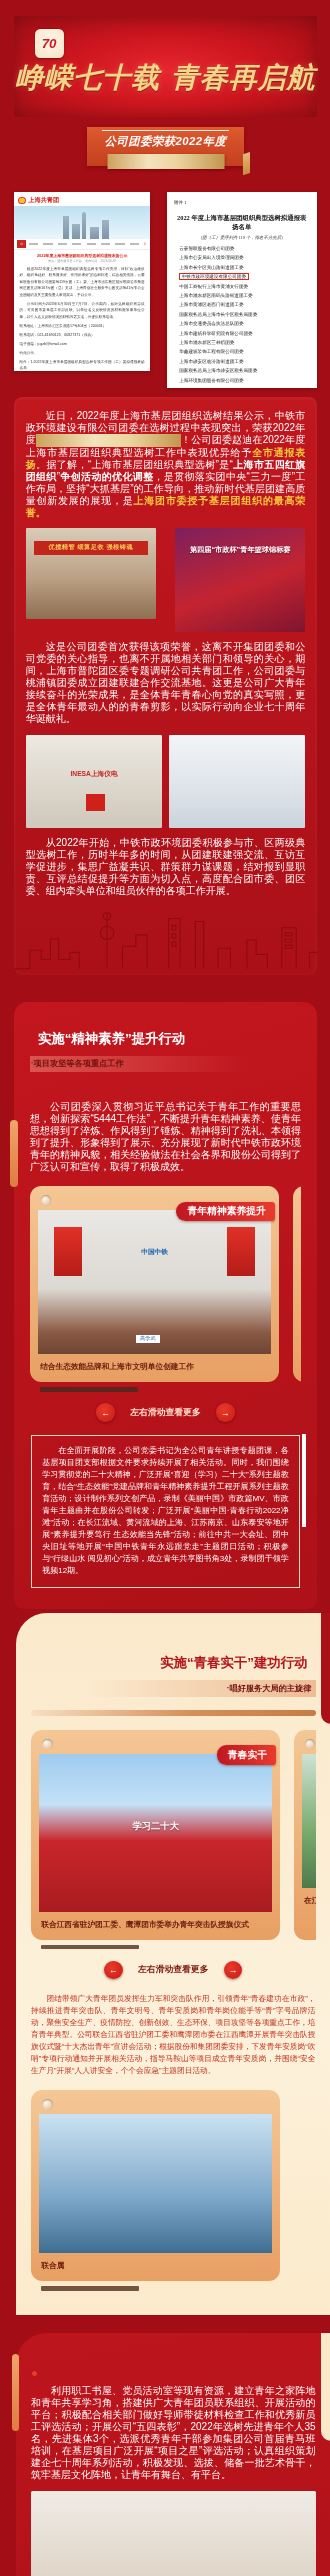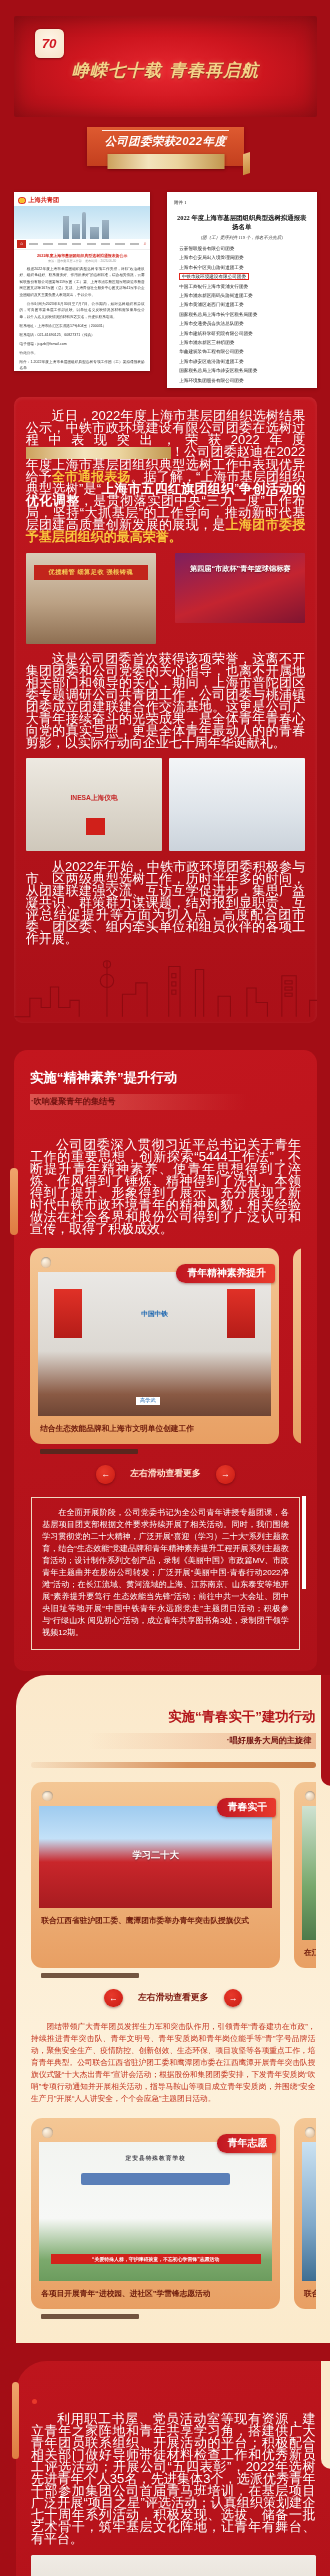--- a/index.html
+++ b/index.html
@@ -4,21 +4,21 @@
 <style>
   html,body{margin:0;padding:0;}
   body{width:331px;background:#A30D15;font-family:"Liberation Sans",sans-serif;-webkit-font-smoothing:antialiased;}
   .page{width:331px;overflow:hidden;position:relative;}
 
   
   .banner{margin:15.5px 14px 0;height:101px;border-radius:2.1px;position:relative;
     background:radial-gradient(ellipse at 50% 55%,#E62730 0%,#CE161F 45%,#B01018 80%,#A50E16 100%);
     box-shadow:inset 0 0 20.6px rgba(0,0,0,.25);}
   .banner-title{position:absolute;left:0;right:0;top:43px;text-align:center;
-    font-family:"DejaVu Serif",serif;font-style:italic;font-weight:bold;font-size:17px;letter-spacing:1px;
+    font-family:"DejaVu Serif",serif;font-style:italic;font-weight:bold;font-size:28px;letter-spacing:1px;
     color:#F3D489;text-shadow:0 1px 1px rgba(90,20,0,.55),0 0 6.2px rgba(255,220,140,.25);}
   .logo70{position:absolute;left:20.6px;top:13.4px;width:29px;height:29px;border-radius:5.2px;
     background:radial-gradient(circle at 50% 40%,#FFF6E8,#F6E3C8);display:flex;align-items:center;justify-content:center;
     color:#D01A22;font-weight:bold;font-size:13.4px;font-style:italic;box-shadow:0 0.5px 2.1px rgba(0,0,0,.35);}
 
   
   .badge-zone{position:relative;height:52px;margin-top:10.3px;text-align:center;}
   .badge{display:inline-block;position:relative;background:linear-gradient(180deg,#DE5A30,#C43F1E);
     color:#fff;font-weight:bold;font-style:italic;font-size:11.3px;letter-spacing:0.5px;
     padding:7.2px 17.5px 17.5px;box-shadow:0 1.5px 4.1px rgba(60,0,0,.35);}
@@ -54,44 +54,44 @@
   .doc-r{font-family:"Liberation Serif",serif;padding:8.2px 7.2px;}
   .doc-r .att{font-size:4.6px;color:#222;}
   .doc-r .rtitle{font-size:6.4px;font-weight:bold;text-align:center;color:#111;margin-top:7.2px;line-height:1.5;}
   .doc-r .rsub{font-size:4.4px;font-style:italic;text-align:center;color:#333;margin-top:3.1px;}
   .doc-r .item{font-size:4.6px;color:#222;line-height:2.05;padding-left:5.2px;white-space:nowrap;}
   .doc-r .item.hl span{border:0.8px solid #E0261C;padding:0 1.5px;}
 
   
   .card1{margin:9.3px 14.4px 0;border-radius:8.2px;background:linear-gradient(180deg,#C1171F,#AB1018);
     padding:13.4px 11.3px 0;box-shadow:inset 0 1px 4.1px rgba(255,255,255,.08);overflow:hidden;}
-  .p-w{color:#fff;font-size:13px;line-height:12px;text-align:justify;text-indent:2em;margin:0;}
+  .p-w{color:#fff;font-size:10px;line-height:12px;text-align:justify;text-indent:2em;margin:0;}
   .seg-w{color:#fff;}
   .seg-wb{color:#fff;font-weight:bold;}
   .seg-gold{color:#F8C63C;font-weight:bold;}
   .seg-goldblock{display:inline-block;width:145px;height:12.4px;vertical-align:-3.1px;
     background:linear-gradient(90deg,#CDA15C,#F3E3BC 40%,#EBD49E 65%,#C2964F);}
   .photo-row{display:flex;gap:6.2px;margin:9.3px 0;}
   .ph{flex:1;position:relative;overflow:hidden;border-radius:1px;}
   .ph .strip{position:absolute;left:6%;right:6%;top:14%;background:#C2251C;color:#F6CE58;font-weight:bold;
     font-size:6.2px;text-align:center;padding:2.6px 1px;letter-spacing:0.5px;}
   .ph .big-t{position:absolute;left:4%;right:4%;top:16%;color:#fff;font-weight:bold;font-size:7.2px;text-align:center;text-shadow:0 0.5px 1.5px rgba(0,0,0,.4);}
   .ph-lobby{background:linear-gradient(180deg,#D9CCB8 0%,#BBA184 55%,#8E6F52 100%);height:91px;}
-  .ph-basket{background:linear-gradient(160deg,#7E1F5E,#C42430 55%,#801430 100%);height:70px;margin-left:13px;}
+  .ph-basket{background:linear-gradient(160deg,#7E1F5E,#C42430 55%,#801430 100%);height:104px;margin-left:13px;}
   .ph-inesa{background:linear-gradient(180deg,#EDE9E1,#CFC8BB);height:93px;}
   .ph-inesa .inesa-t{position:absolute;left:0;right:0;top:38%;text-align:center;color:#C62828;font-weight:bold;font-size:6.7px;}
   .ph-inesa .flag{position:absolute;left:44%;bottom:18%;width:14%;height:18%;background:#D0201A;}
   .ph-expo{background:linear-gradient(180deg,#F3F5F7 0%,#DDE3E9 60%,#CBD3DB 100%);height:93px;}
   .skyline{margin:6.2px -11.3px 0;display:block;}
 
   .seccard{margin:27px 14.4px 0;border-radius:13.4px 13.4px 10.3px 10.3px;background:linear-gradient(165deg,#C3161E,#AE1119);
     padding:19.6px 15.5px 18.5px;position:relative;}
   .seccard::before{content:"";position:absolute;left:-4.1px;top:118px;width:8.2px;height:67px;border-radius:4.6px;
     background:linear-gradient(180deg,#F0A46B,#DF7C41);}
-  .sec-title{color:#fff;font-size:13.4px;font-weight:bold;margin:0;}
+  .sec-title{color:#fff;font-size:13.4px;font-weight:bold;margin:8px;}
   .sec-sub{margin-top:6.2px;font-size:8.2px;font-weight:bold;color:#70100E;padding:2.6px 4.1px 2.6px 1px;
     background:linear-gradient(90deg,rgba(255,160,140,.45),rgba(255,160,140,0) 80%);}
   .sec-title.r,.sec-sub.r{text-align:right;}
   .sec-sub.r{background:linear-gradient(270deg,rgba(221,130,80,.45),rgba(221,130,80,0) 80%);}
   .cream .sec-title{color:#B3161B;}
 
   
   .carousel{display:flex;gap:13.4px;margin-top:13.4px;overflow:hidden;}
   .pola{flex:0 0 233px;background:linear-gradient(180deg,#F4C795,#E89F63);border-radius:11.3px;
     padding:24px 8.2px 0;position:relative;}
@@ -101,21 +101,21 @@
   .tagpill{position:absolute;right:-4.1px;top:-8.2px;z-index:3;background:linear-gradient(90deg,#C01722,#E93A2D);
     color:#fff;font-weight:bold;font-size:9.8px;padding:3.1px 9.3px 3.1px 11.3px;border-radius:9.3px 3.1px 3.1px 9.3px;
     box-shadow:0 1px 2.6px rgba(80,0,0,.4);}
   .pimg{width:100%;overflow:hidden;position:relative;}
   .cap{color:#73200F;font-size:7.7px;font-weight:bold;padding:7.2px 2.1px 9.3px;line-height:1.5;}
   .pimg.meeting{background:linear-gradient(180deg,#EAE8E5 0%,#DCD8D2 55%,#8A5A44 85%,#6E4534 100%);height:144px;}
   .pimg.meeting .crest{position:absolute;left:0;right:0;top:26%;text-align:center;color:#1C66B0;font-weight:bold;font-size:6.7px;}
   .pimg.meeting .flagL,.pimg.meeting .flagR{position:absolute;top:12%;width:12%;height:34%;background:linear-gradient(180deg,#E03127,#B51C18);}
   .pimg.meeting .flagL{left:7%;} .pimg.meeting .flagR{right:7%;}
   .pimg.meeting .nameplate{position:absolute;left:42%;bottom:8%;background:#fff;color:#1C66B0;font-size:5.2px;padding:0.5px 4.1px;}
-  .pimg.stage{background:linear-gradient(180deg,#9FCBEF 0%,#C3E1F8 32%,#C9262B 55%,#A81C20 100%);height:102px;}
+  .pimg.stage{background:linear-gradient(180deg,#9FCBEF 0%,#C3E1F8 32%,#C9262B 55%,#A81C20 100%);height:158px;}
   .pimg.stage .slogan{position:absolute;left:0;right:0;top:42%;text-align:center;color:#fff;font-weight:bold;font-size:9.3px;text-shadow:0 0.5px 1.5px rgba(0,0,0,.4);}
   .pimg.school{background:linear-gradient(180deg,#F2F4F0 0%,#F7F8F6 55%,#7BA96C 85%,#6C9C5E 100%);height:139px;}
   .pimg.school .roof{position:absolute;left:18%;right:18%;top:22%;height:9%;background:#5A7FB8;border-radius:2.1px;}
   .pimg.school .bname{position:absolute;left:0;right:0;top:9%;text-align:center;color:#4A4A52;font-weight:bold;font-size:5.7px;letter-spacing:1px;}
   .pimg.school .sbanner{position:absolute;left:5%;right:5%;bottom:12%;background:#D2231C;color:#fff;font-size:4.9px;text-align:center;padding:2.1px 1px;font-weight:bold;}
   .pimg.plain2{background:linear-gradient(180deg,#CFE2D2 0%,#77A86B 60%,#4E7A4A 100%);height:134px;}
   .pimg.plain3{background:linear-gradient(180deg,#CBE2F2 0%,#7FA8C9 60%,#3E6E92 100%);height:139px;}
   .scroll-thumb{width:98px;height:4.6px;margin:5.2px 0 0 10.3px;background:#4A2A1E;opacity:.85;border-radius:1px;}
   .cream .scroll-thumb{background:#5B3A26;}
   .hint-row{display:flex;align-items:center;justify-content:center;gap:15.5px;margin:11.3px 0 3.1px;}
@@ -259,21 +259,21 @@
         <rect x="526" y="58" width="14" height="6"></rect>
           <rect x="526" y="70" width="14" height="6"></rect>
           <rect x="526" y="82" width="14" height="6"></rect>
         <polyline points="574,128 574,96 600,96 600,128 642,128"></polyline>
       </g>
     </svg>
   </div>
 
   <div class="seccard">
     <h2 class="sec-title">实施“精神素养”提升行动</h2>
-    <div class="sec-sub">·吹响凝聚青年的集结号</div>
+    <div class="sec-sub">·项目攻坚等各项重点工作</div>
     <p class="p-w" style="margin-top:29px;">公司团委深入贯彻习近平总书记关于青年工作的重要思想，创新探索“5444工作法”，不断提升青年精神素养、使青年思想得到了淬炼、作风得到了锤炼、精神得到了洗礼、本领得到了提升、形象得到了展示、充分展现了新时代中铁市政环境青年的精神风貌，相关经验做法在社会各界和股份公司得到了广泛认可和宣传，取得了积极成效。</p>
     <div class="carousel">
       <div class="pola">
         <span class="hole"></span>
         <div class="pframe">
           <div class="tagpill">青年精神素养提升</div>
           <div class="pimg meeting">
             <span class="flagL"></span>
             <span class="flagR"></span>
             <div class="crest">中国中铁</div>
@@ -326,32 +326,20 @@
     <div class="hint-row hint-dark">
       <div class="arrow-btn">←</div>
       <div class="hint-t">左右滑动查看更多</div>
       <div class="arrow-btn">→</div>
     </div>
     <p class="p-c">团结带领广大青年团员发挥生力军和突击队作用，引领青年“青春建功在市政”，持续推进青年突击队、青年文明号、青年安质岗和青年岗位能手等“青”字号品牌活动，聚焦安全生产、疫情防控、创新创效、生态环保、项目攻坚等各项重点工作，培育青年典型。公司联合江西省驻沪团工委和鹰潭团市委在江西鹰潭开展青年突击队授旗仪式暨“十大杰出青年”宣讲会活动；根据股份和集团团委安排，下发青年安质岗“吹哨”专项行动通知并开展相关活动，指导马鞍山等项目成立青年安质岗，并围绕“安全生产月”开展“人人讲安全，个个会应急”主题团日活动。</p>
     <div class="carousel">
       <div class="pola">
         <span class="hole"></span>
         <div class="pframe">
-          <div class="tagpill">青年志愿</div>
-          <div class="pimg school">
-            <div class="bname">定安县特殊教育学校</div>
-            <div class="roof"></div>
-            <div class="sbanner">“关爱特殊人群，守护障碍孩童，不忘初心学雷锋”志愿活动</div>
-          </div>
-        </div>
-        <div class="cap">各项目开展青年“进校园、进社区”学雷锋志愿活动</div>
-      </div>
-      <div class="pola">
-        <span class="hole"></span>
-        <div class="pframe">
             <div class="pimg plain3"></div>
           </div>
         <div class="cap">联合属</div>
       </div>
     </div>
     <div class="scroll-thumb"></div>
   </div>
 
   <div class="redsec">
     <div class="dot"></div>

